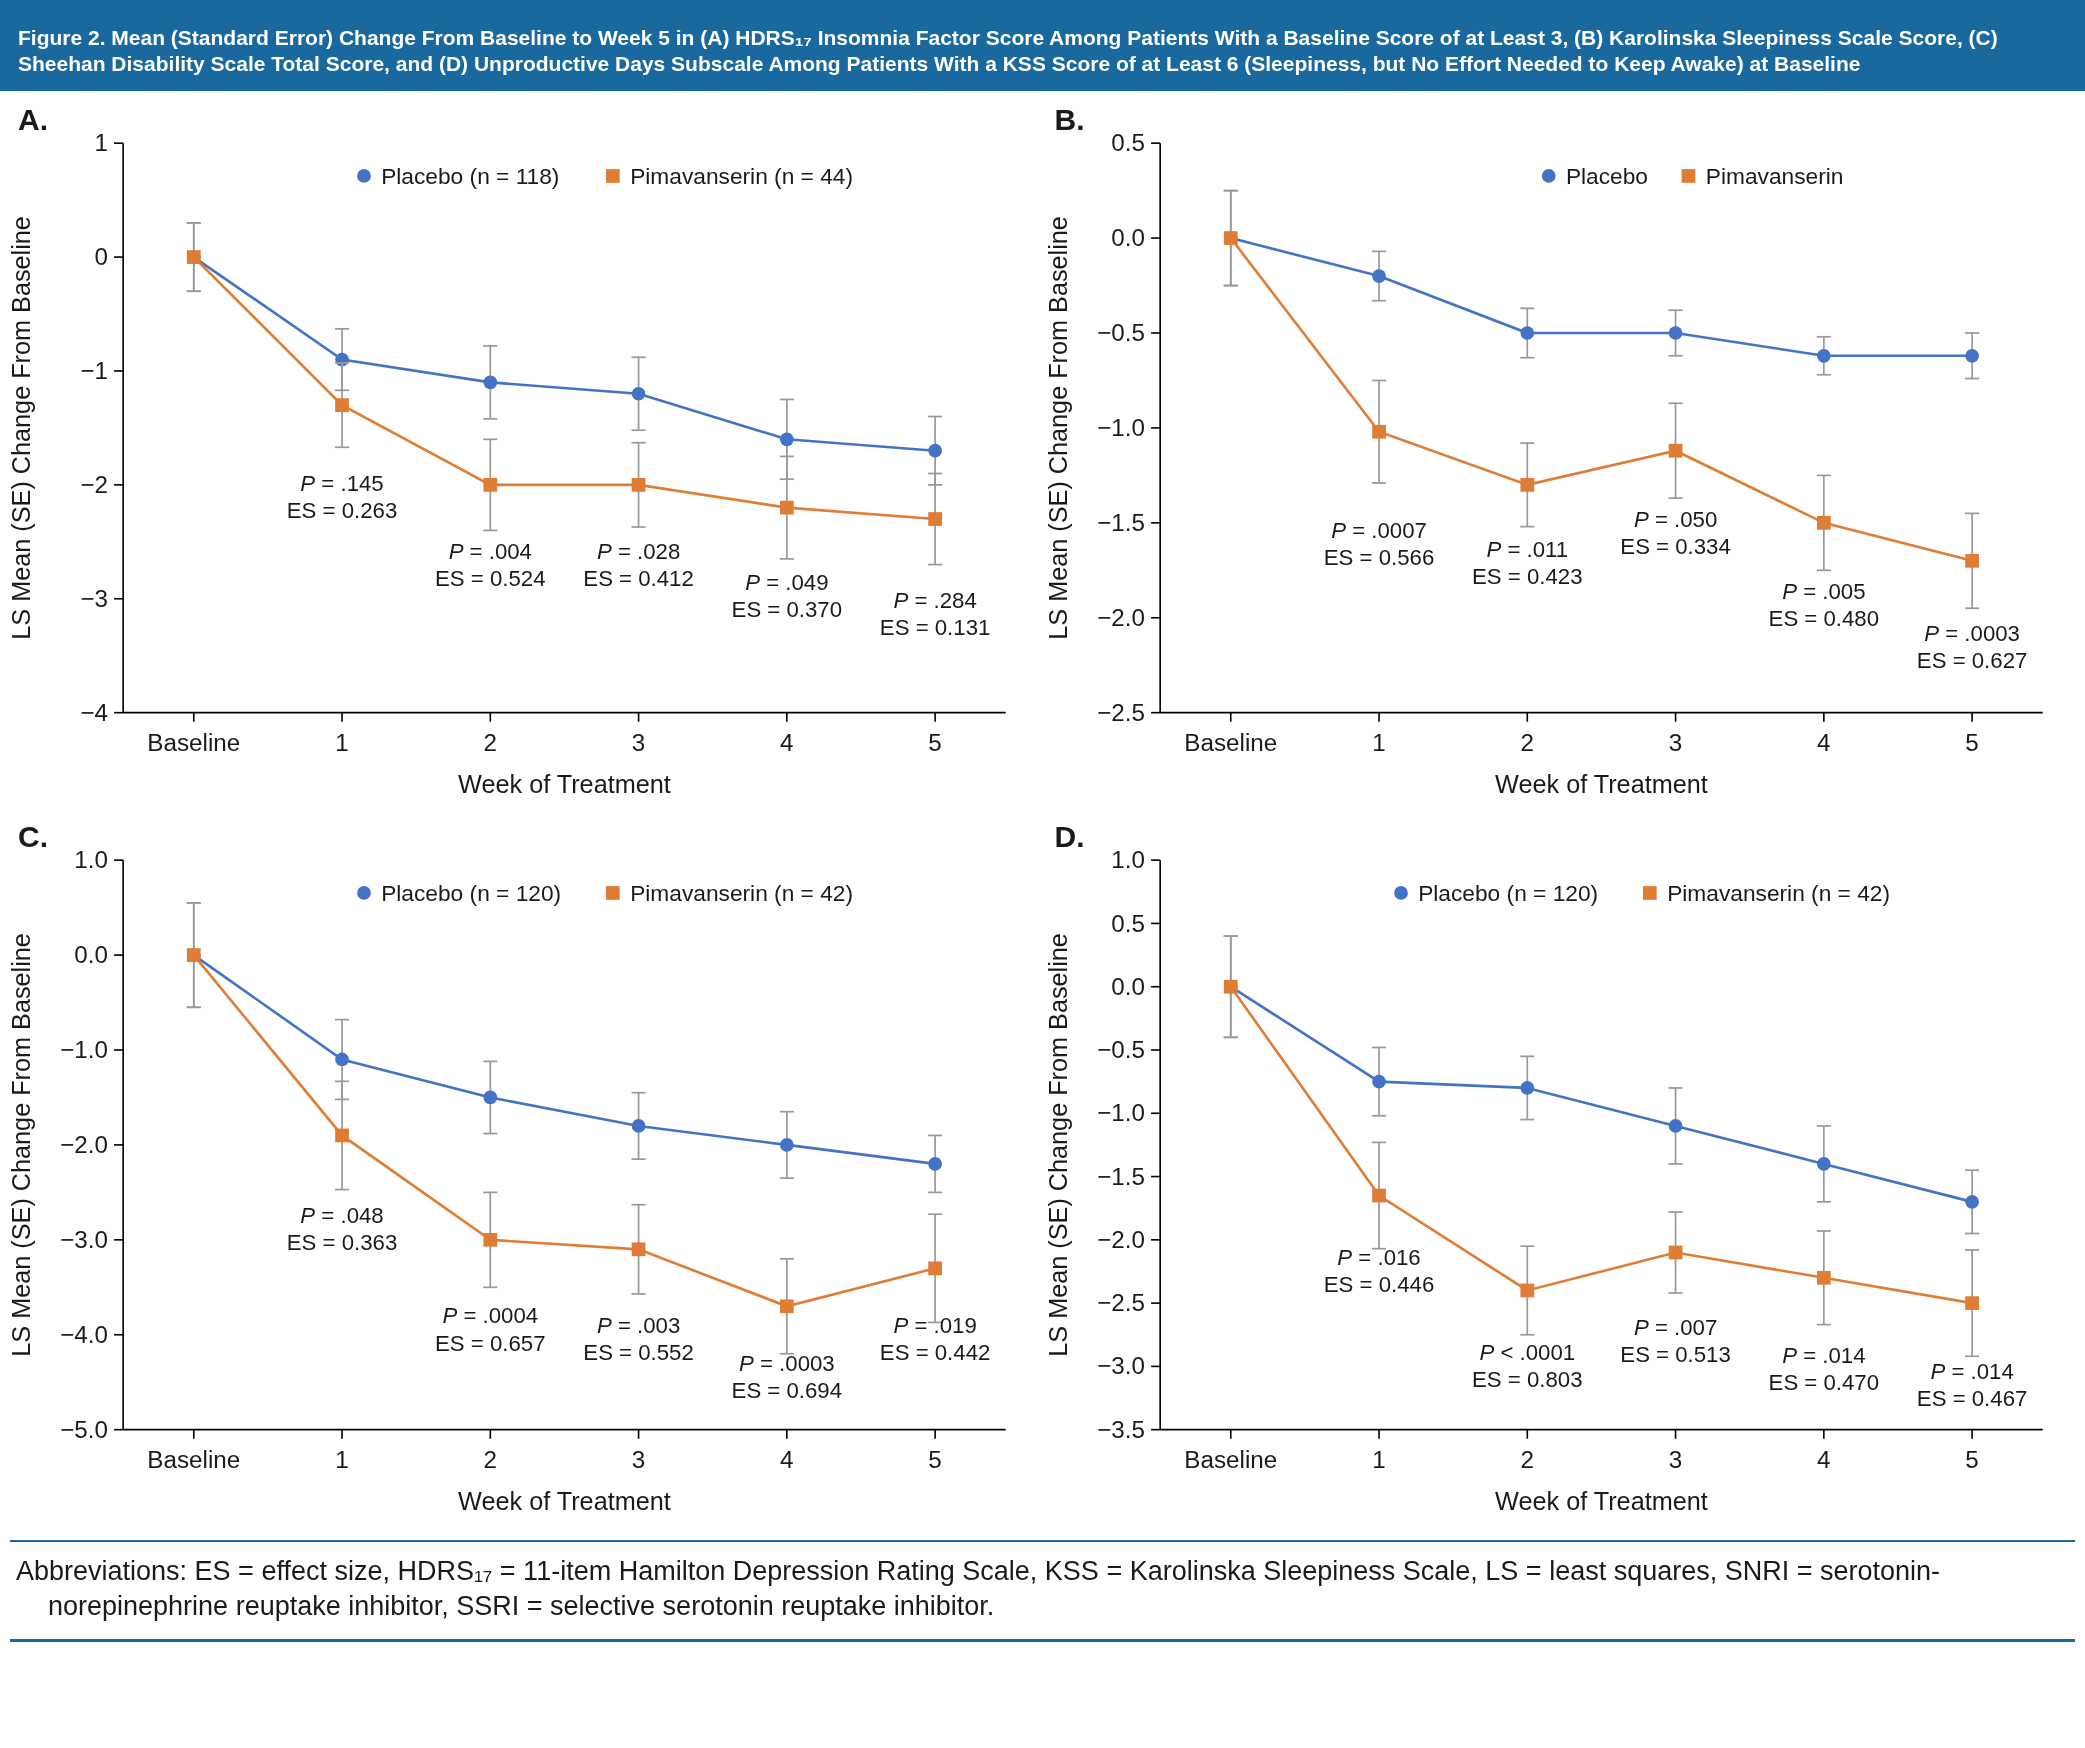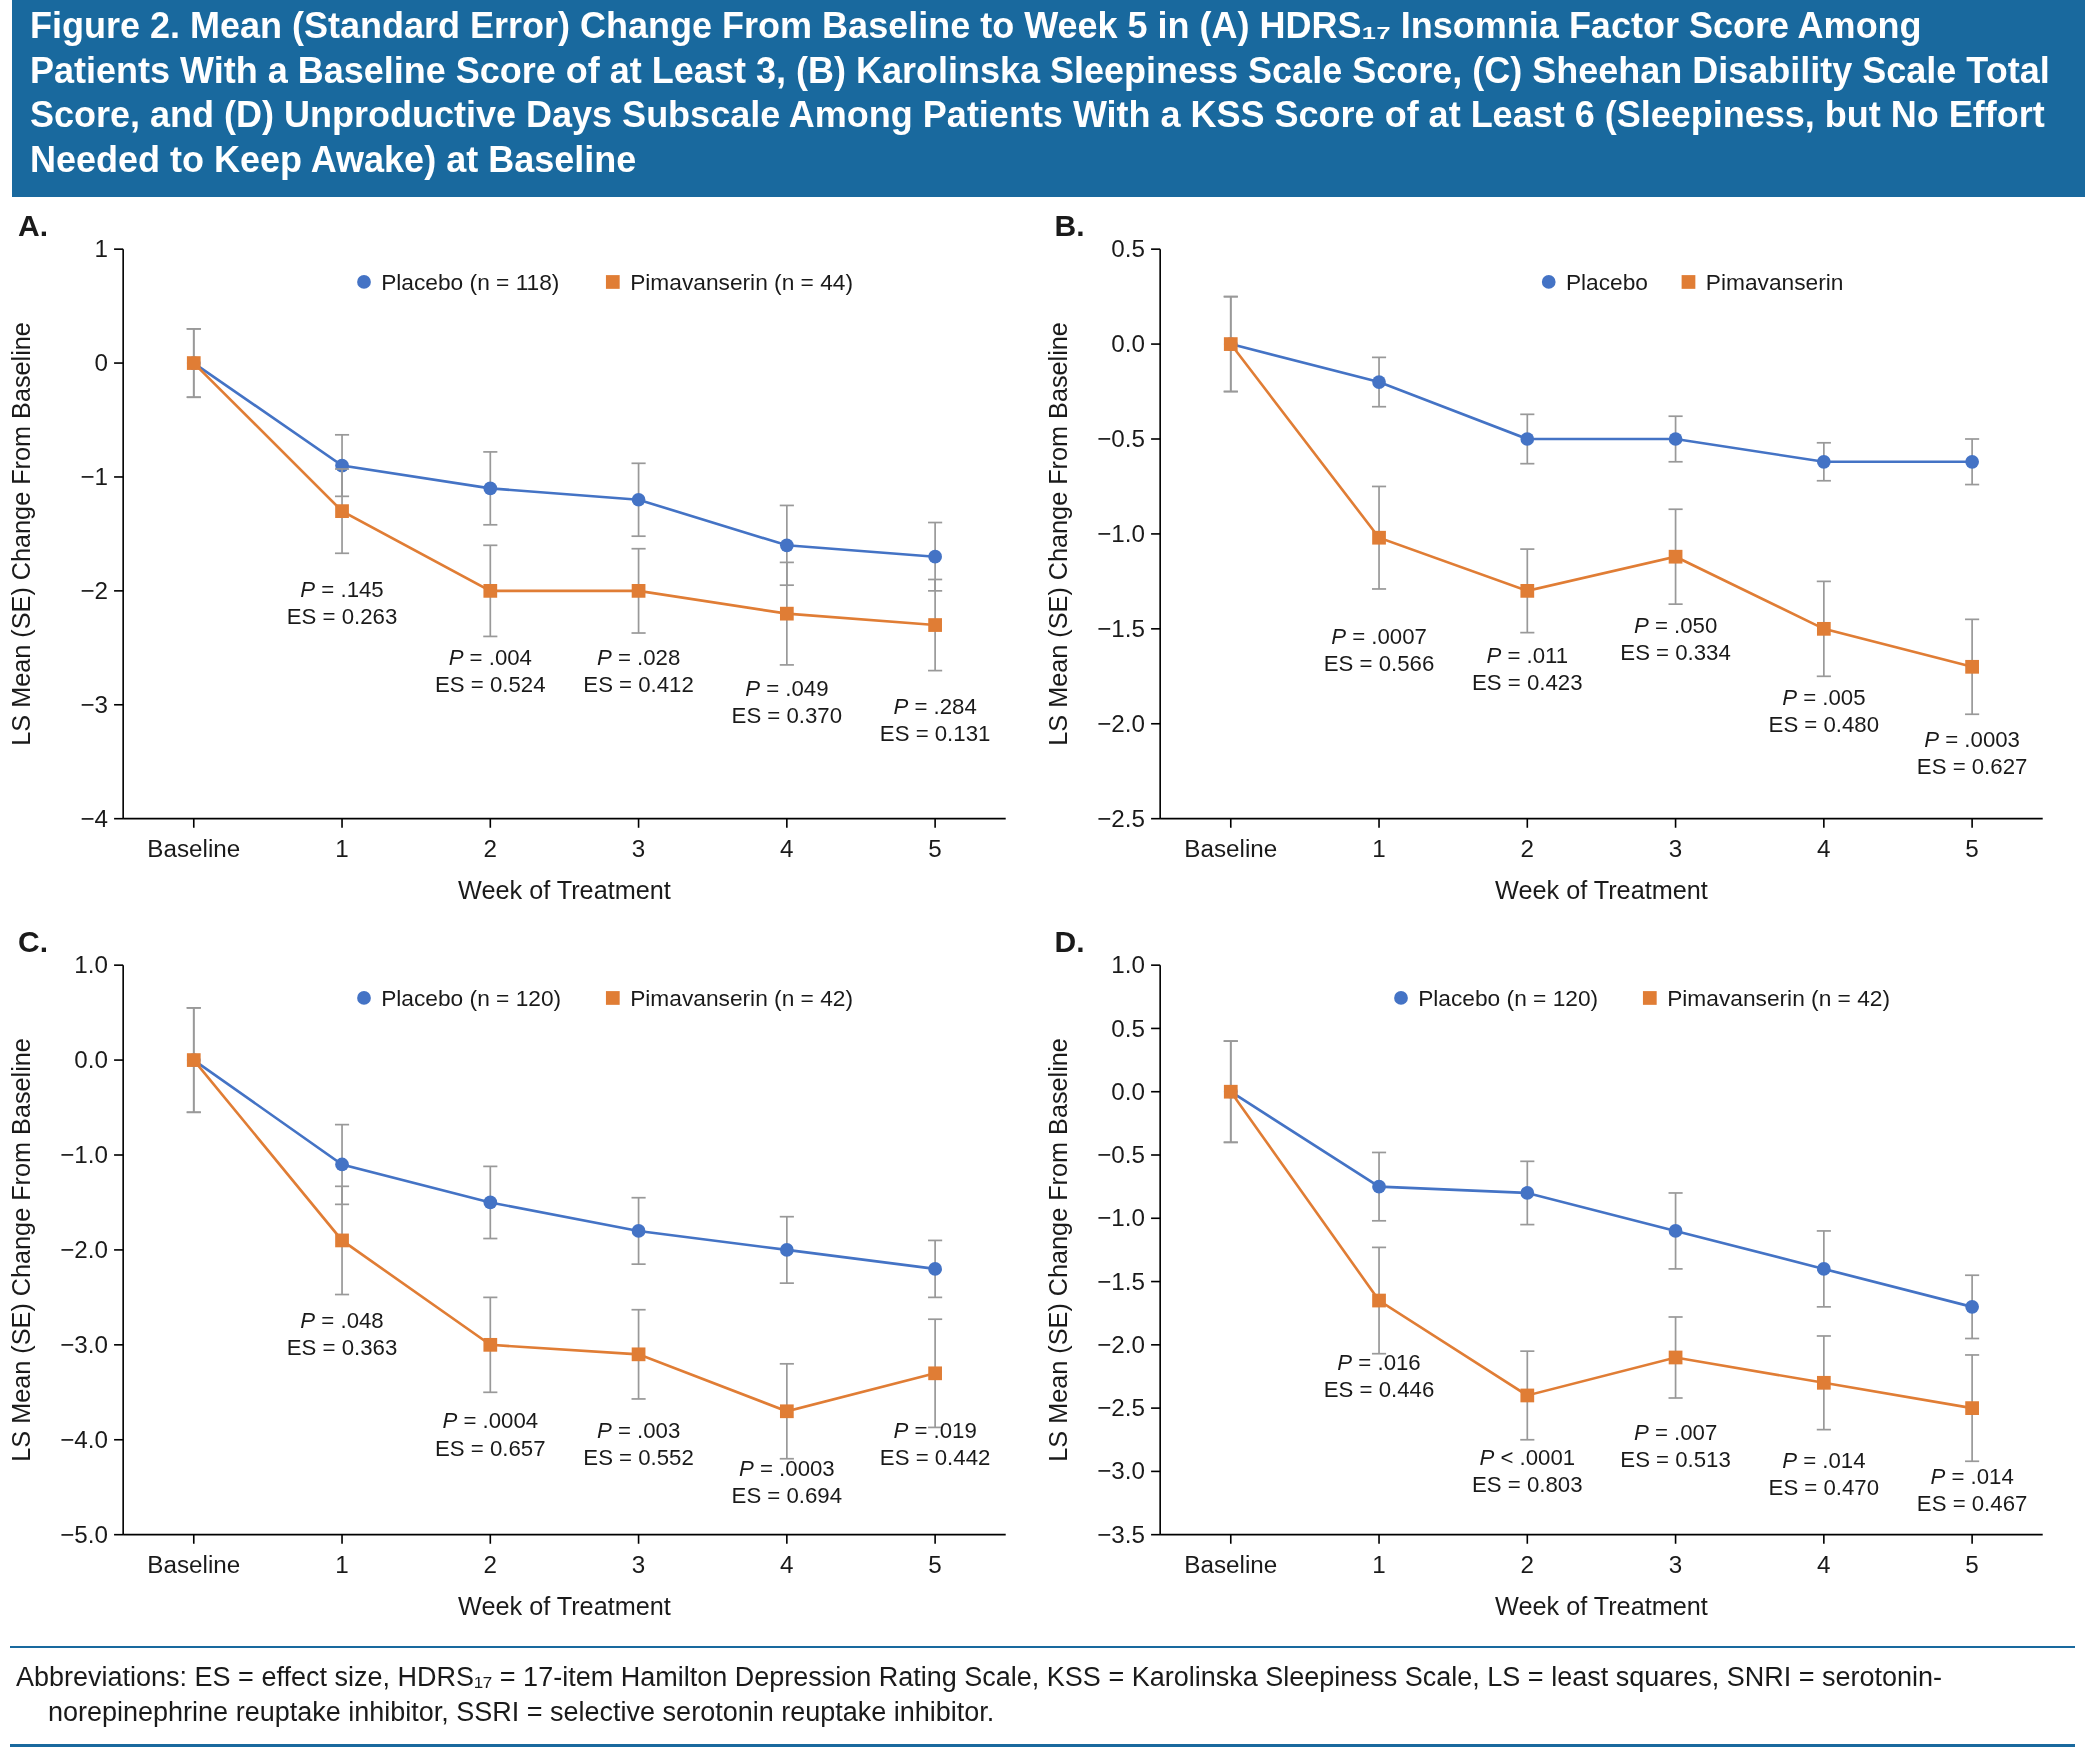--- a/index.html
+++ b/index.html
@@ -7,24 +7,23 @@
     margin: 0; padding: 0;
     width: 2085px; height: 1748px;
     background: #ffffff;
     font-family: "Liberation Sans", "DejaVu Sans", sans-serif;
     color: #1a1a1a;
   }
   .title-bar {
     background: #19699e;
     color: #ffffff;
     font-weight: bold;
-    font-size: 36px;
+    font-size: 21px;
     line-height: 1.24;
-    padding: 4px 24px 14px 18px;
-    margin-left: 12px;
+    padding: 25px 24px 14px 18px;
   }
   .charts-grid {
     display: grid;
     grid-template-columns: 1fr 1fr;
     padding: 6px 8px 0 4px;
   }
   .panel {
     position: relative;
     padding-top: 30px;
   }
@@ -504,14 +503,14 @@
             <text x="373.5" y="56" font-size="22.5" fill="#1a1a1a">Placebo (n = 120)</text>
             <rect x="596.1" y="41.7" width="13.6" height="13.6" fill="#e07d35"></rect>
             <text x="620.1" y="56" font-size="22.5" fill="#1a1a1a">Pimavanserin (n = 42)</text>
           </g>
         </svg>
       </div>
   </div>
 </div>
 
 <div class="footer" style="border-top-color: rgb(25, 105, 158); border-bottom-color: rgb(25, 105, 158);">
-  <p>Abbreviations: ES = effect size, HDRS₁₇ = 17-item Hamilton Depression Rating Scale, KSS = Karolinska Sleepiness Scale, LS = least squares, SNRI = serotonin-norepinephrine reuptake inhibitor, SSRI = selective serotonin reuptake inhibitor.</p>
+  <p>Abbreviations: ES = effect size, HDRS₁₇ = 11-item Hamilton Depression Rating Scale, KSS = Karolinska Sleepiness Scale, LS = least squares, SNRI = serotonin-norepinephrine reuptake inhibitor, SSRI = selective serotonin reuptake inhibitor.</p>
 </div>
 
 </body></html>

